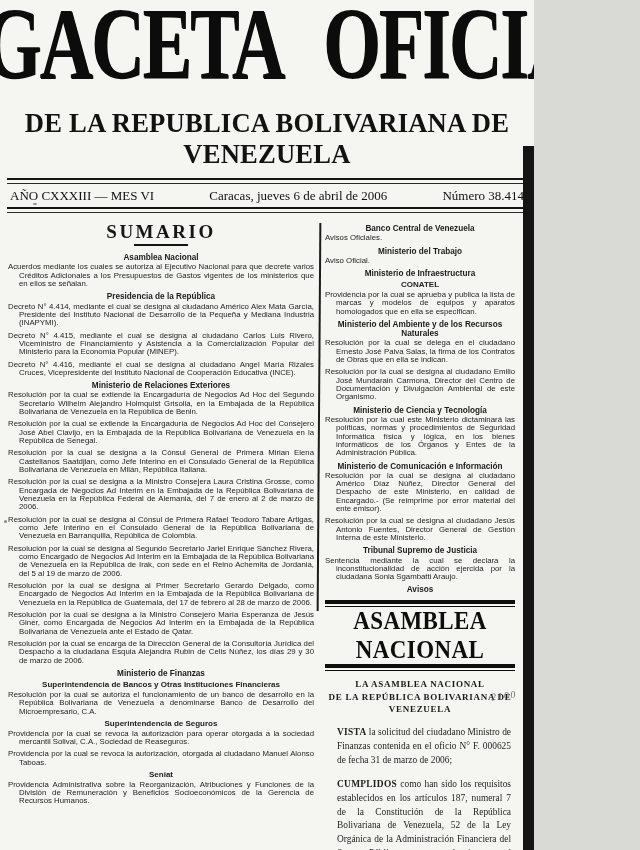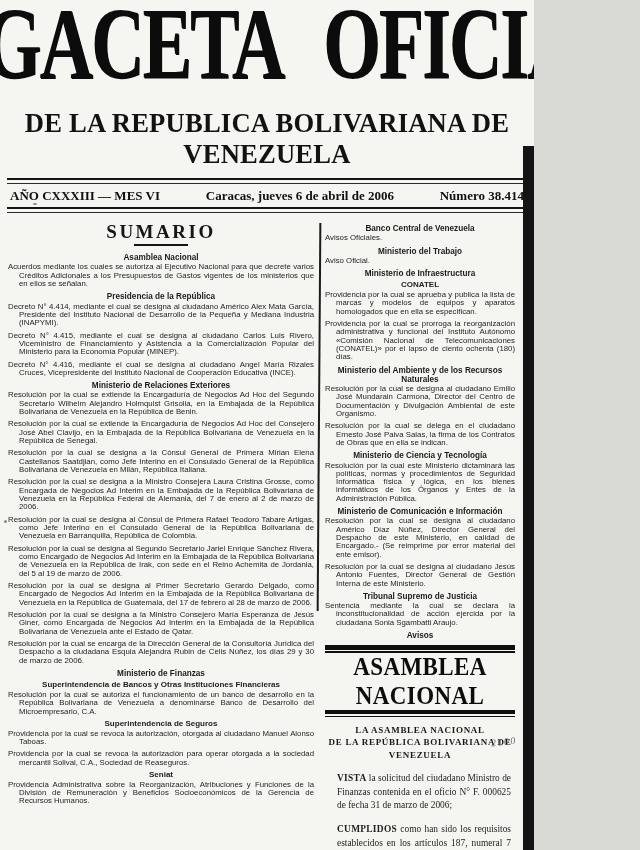--- a/index.html
+++ b/index.html
@@ -11,21 +11,21 @@
     font-family:"Liberation Serif",serif;font-weight:700;font-size:70px;line-height:.98;
     letter-spacing:-2px;word-spacing:26px;color:#0c0c0c;
     transform:scale(1.06,1.46);transform-origin:50% 6%;
     text-shadow:.6px .6px 0 #0c0c0c;}
   .subtitle{margin-top:9px;text-align:center;font-family:"Liberation Serif",serif;
     font-weight:700;font-size:27px;letter-spacing:.2px;color:#121212;transform:scaleX(.985);}
 
   .hdr{margin:8px 7px 0 7px;}
   .rule2{height:3px;border-top:2.4px solid #151515;border-bottom:1.2px solid #2a2a2a;}
   .dateline{display:flex;justify-content:space-between;align-items:center;
-    font-family:"Liberation Serif",serif;font-weight:700;font-size:13px;
+    font-family:"Liberation Serif",serif;font-weight:400;font-size:13px;
     padding:4px 3px 3px 3px;color:#101010;}
   .dl-center{flex:1;text-align:center;}
 
   
   .columns{display:flex;align-items:flex-start;padding:7px 0 0 8px;}
   .col-left{width:306px;flex:none;}
   .divider{flex:none;width:2px;height:388px;background:#1b1b1b;margin:3px 5px 0 4px;
     transform:rotate(.4deg);}
   .col-right{flex:1;min-width:0;padding-right:19px;}
 
@@ -103,43 +103,42 @@
       <p class="entry">Resolución por la cual se designa al Cónsul de Primera Rafael Teodoro Tabare Artigas, como Jefe Interino en el Consulado General de la República Bolivariana de Venezuela en Barranquilla, República de Colombia.</p>
       <p class="entry">Resolución por la cual se designa al Segundo Secretario Jariel Enrique Sánchez Rivera, como Encargado de Negocios Ad Interim en la Embajada de la República Bolivariana de Venezuela en la República de Irak, con sede en el Reino Achemita de Jordania, del 5 al 19 de marzo de 2006.</p>
       <p class="entry">Resolución por la cual se designa al Primer Secretario Gerardo Delgado, como Encargado de Negocios Ad Interim en la Embajada de la República Bolivariana de Venezuela en la República de Guatemala, del 17 de febrero al 28 de marzo de 2006.</p>
       <p class="entry">Resolución por la cual se designa a la Ministro Consejero María Esperanza de Jesús Giner, como Encargada de Negocios Ad Interim en la Embajada de la República Bolivariana de Venezuela ante el Estado de Qatar.</p>
       <p class="entry">Resolución por la cual se encarga de la Dirección General de la Consultoría Jurídica del Despacho a la ciudadana Esquia Alejandra Rubin de Celis Núñez, los días 29 y 30 de marzo de 2006.</p>
 
       <h3 class="sec">Ministerio de Finanzas</h3>
       <h4 class="subsec">Superintendencia de Bancos y Otras Instituciones Financieras</h4>
       <p class="entry">Resolución por la cual se autoriza el funcionamiento de un banco de desarrollo en la República Bolivariana de Venezuela a denominarse Banco de Desarrollo del Microempresario, C.A.</p>
       <h4 class="subsec">Superintendencia de Seguros</h4>
+      <p class="entry">Providencia por la cual se revoca la autorización para operar otorgada a la sociedad mercantil Solival, C.A., Sociedad de Reaseguros.</p>
       <p class="entry">Providencia por la cual se revoca la autorización, otorgada al ciudadano Manuel Alonso Taboas.</p>
-      <p class="entry">Providencia por la cual se revoca la autorización para operar otorgada a la sociedad mercantil Solival, C.A., Sociedad de Reaseguros.</p>
       <h4 class="subsec">Seniat</h4>
       <p class="entry">Providencia Administrativa sobre la Reorganización, Atribuciones y Funciones de la División de Remuneración y Beneficios Socioeconómicos de la Gerencia de Recursos Humanos.</p>
     </section>
 
     <div class="divider"></div>
 
     <section class="col-right">
       <h3 class="sec">Banco Central de Venezuela</h3>
       <p class="entry">Avisos Oficiales.</p>
 
       <h3 class="sec">Ministerio del Trabajo</h3>
       <p class="entry">Aviso Oficial.</p>
 
       <h3 class="sec">Ministerio de Infraestructura</h3>
       <h4 class="subsec">CONATEL</h4>
       <p class="entry">Providencia por la cual se aprueba y publica la lista de marcas y modelos de equipos y aparatos homologados que en ella se especifican.</p>
-      <p class="entry">Providencia por la cual se prorroga la reorganización administrativa y funcional del Instituto Autónomo «Comisión Nacional de Telecomunicaciones (CONATEL)» por el lapso de ciento ochenta (180) días.</p>
 
       <h3 class="sec">Ministerio del Ambiente y de los Recursos Naturales</h3>
+      <p class="entry">Resolución por la cual se delega en el ciudadano Ernesto José Paiva Salas, la firma de los Contratos de Obras que en ella se indican.</p>
       <p class="entry">Resolución por la cual se designa al ciudadano Emilio José Mundarain Carmona, Director del Centro de Documentación y Divulgación Ambiental de este Organismo.</p>
-      <p class="entry">Resolución por la cual se delega en el ciudadano Ernesto José Paiva Salas, la firma de los Contratos de Obras que en ella se indican.</p>
 
       <h3 class="sec">Ministerio de Ciencia y Tecnología</h3>
       <p class="entry">Resolución por la cual este Ministerio dictaminará las políticas, normas y procedimientos de Seguridad Informática física y lógica, en los bienes informáticos de los Órganos y Entes de la Administración Pública.</p>
 
       <h3 class="sec">Ministerio de Comunicación e Información</h3>
       <p class="entry">Resolución por la cual se designa al ciudadano Américo Díaz Núñez, Director General del Despacho de este Ministerio, en calidad de Encargado.- (Se reimprime por error material del ente emisor).</p>
       <p class="entry">Resolución por la cual se designa al ciudadano Jesús Antonio Fuentes, Director General de Gestión Interna de este Ministerio.</p>
 
       <h3 class="sec">Tribunal Supremo de Justicia</h3>
       <p class="entry">Sentencia mediante la cual se declara la inconstitucionalidad de acción ejercida por la ciudadana Sonia Sgambatti Araujo.</p>

